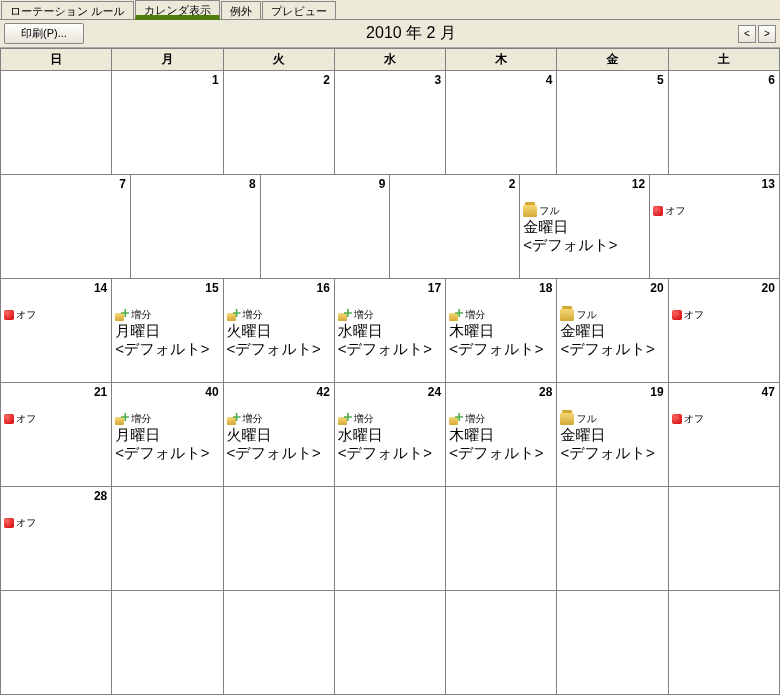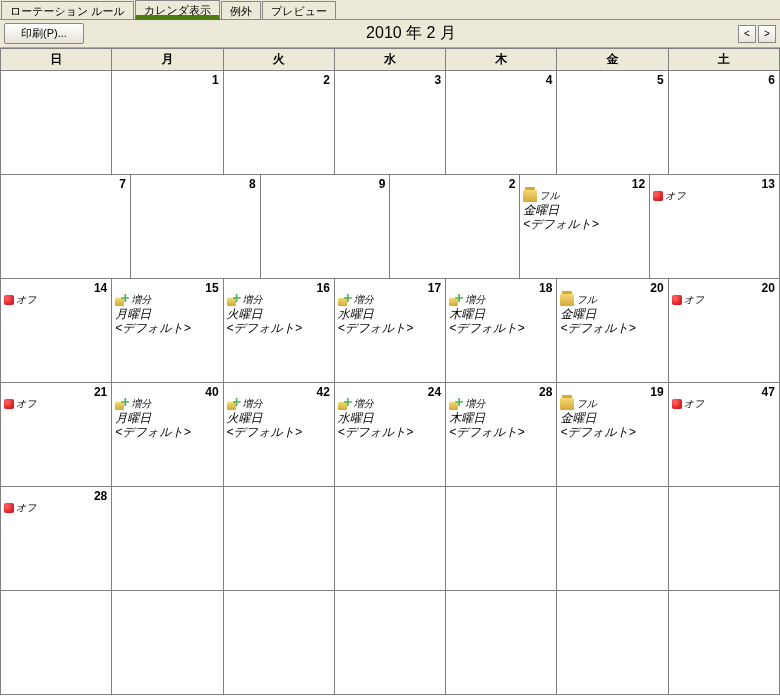--- a/index.html
+++ b/index.html
@@ -107,35 +107,34 @@
   }
   .day-num {
     position: absolute;
     top: 2px;
     right: 4px;
     font-weight: bold;
     font-size: 12px;
   }
   .event {
     position: absolute;
-    top: 15px;
+    top: 30px;
     left: 3px;
     right: 3px;
     font-size: 10px;
     line-height: 1.2;
-    font-style: italic;
   }
   .ev-line {
     display: flex;
     align-items: center;
     gap: 2px;
     margin-bottom: 1px;
   }
   .ev-sub {
-    font-size: 12px;
+    font-size: 15px;
     color: #000;
   }
   .icon-off {
     width: 10px; height: 10px;
     background: radial-gradient(circle at 30% 30%, #ff6666, #cc0000);
     border-radius: 2px;
     display: inline-block;
     flex-shrink: 0;
   }
   .icon-full {

